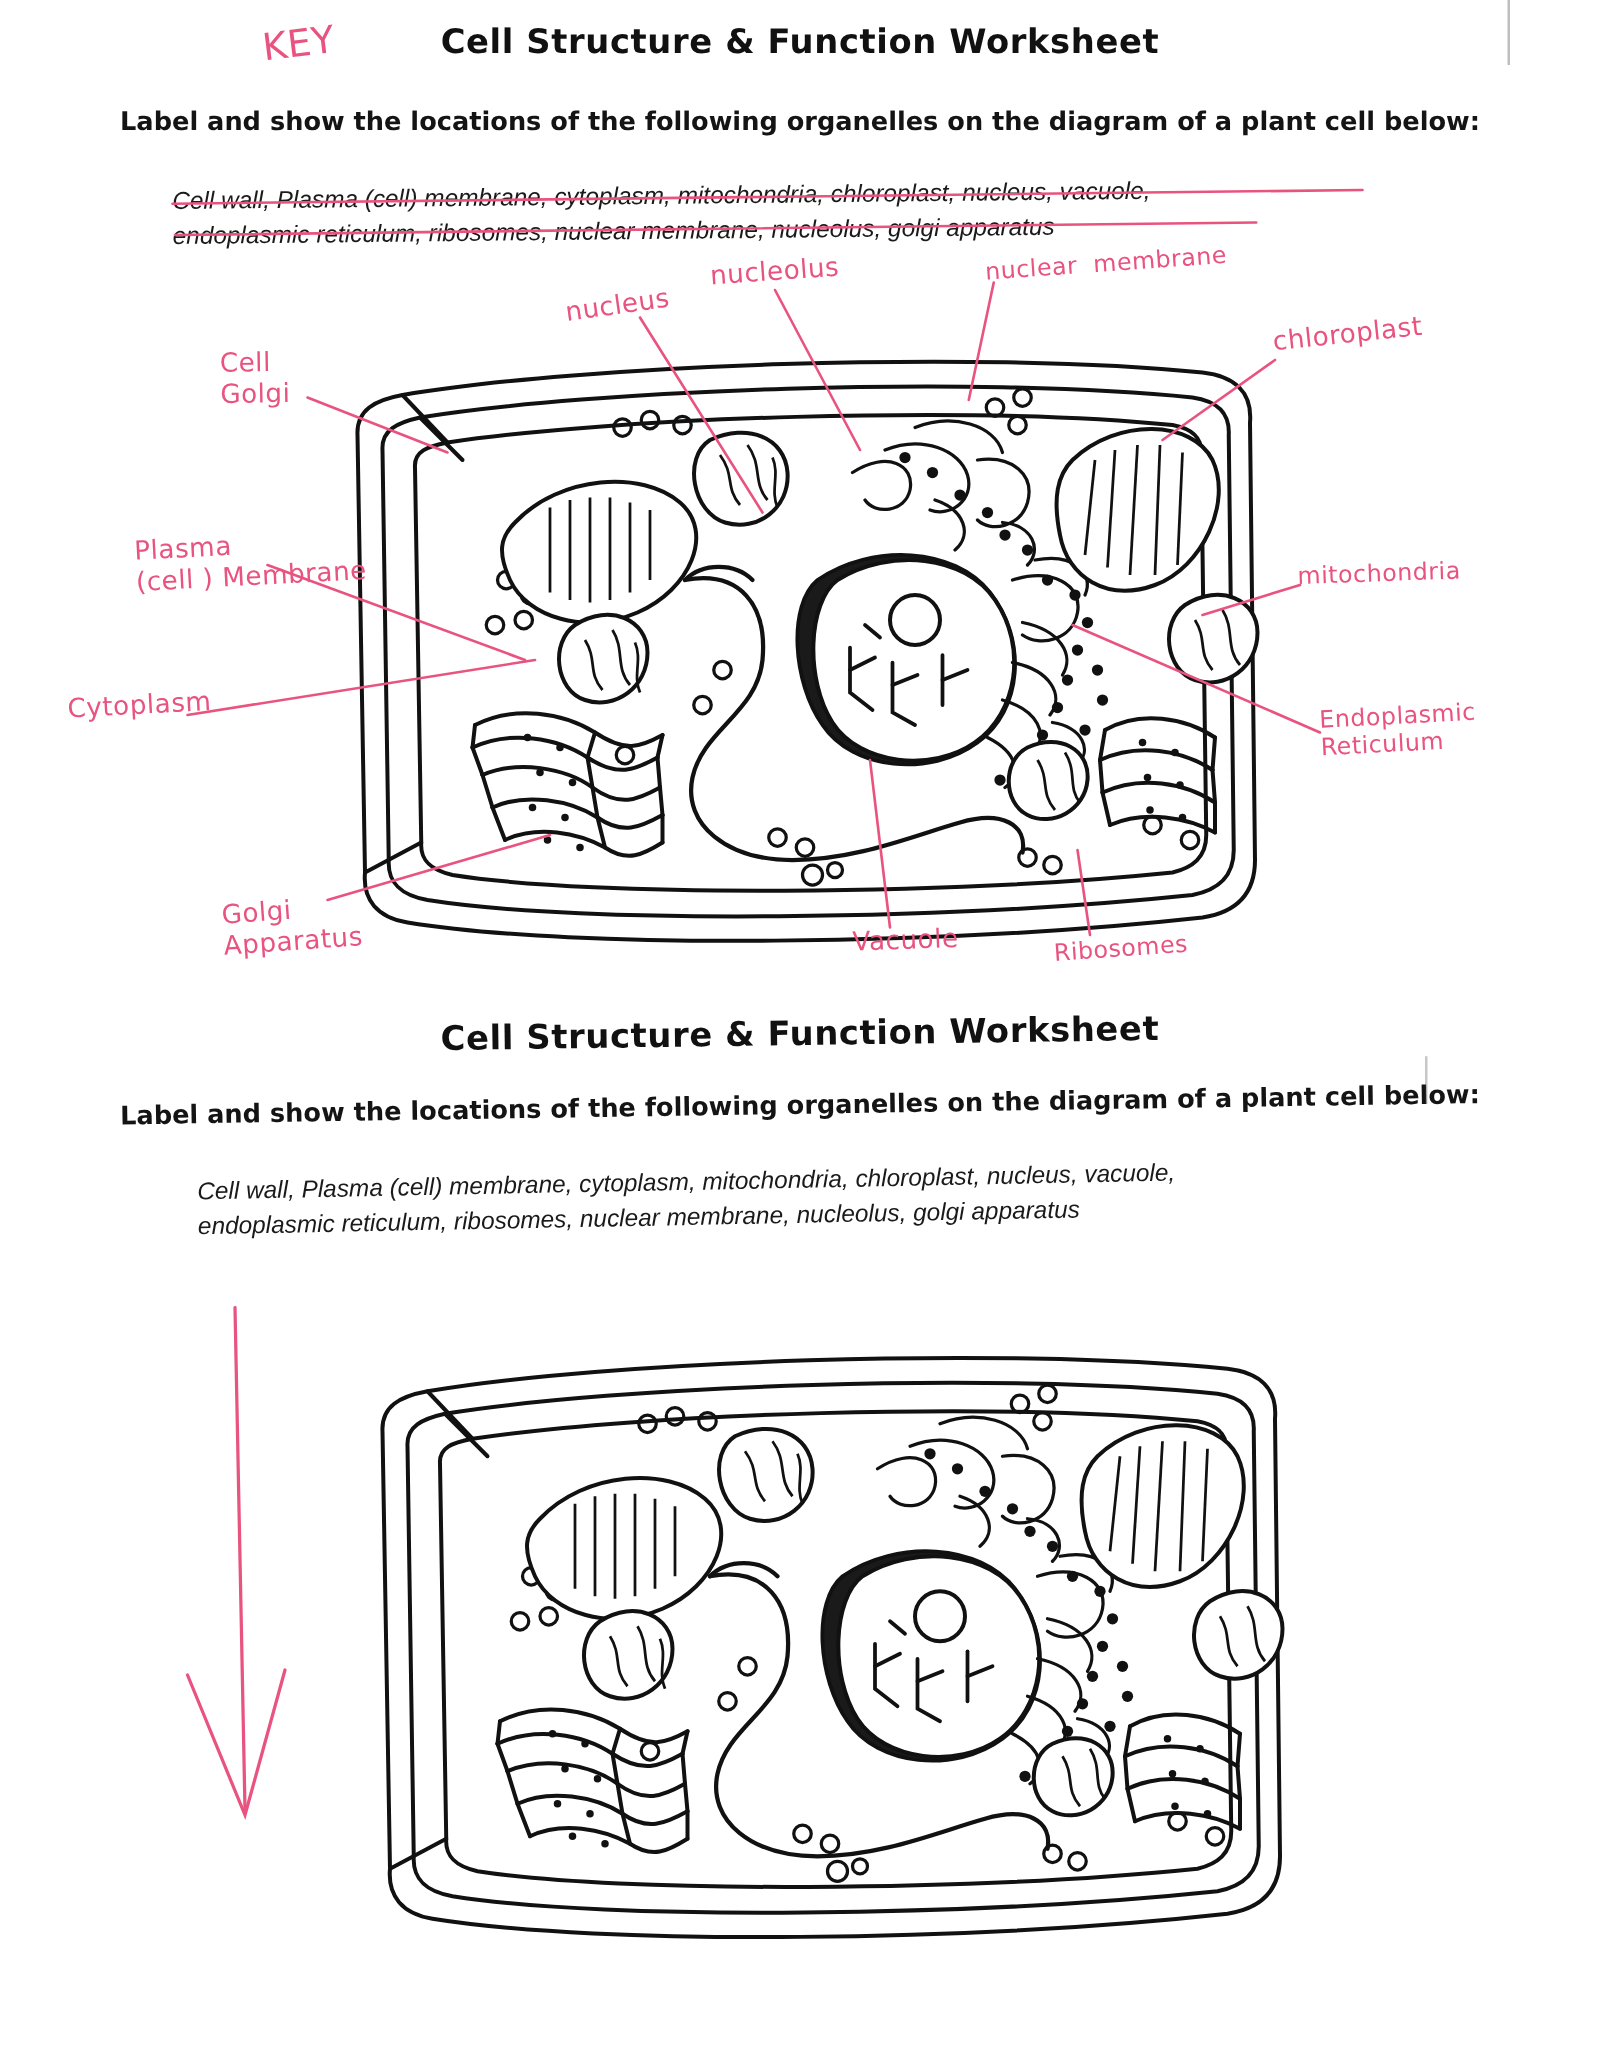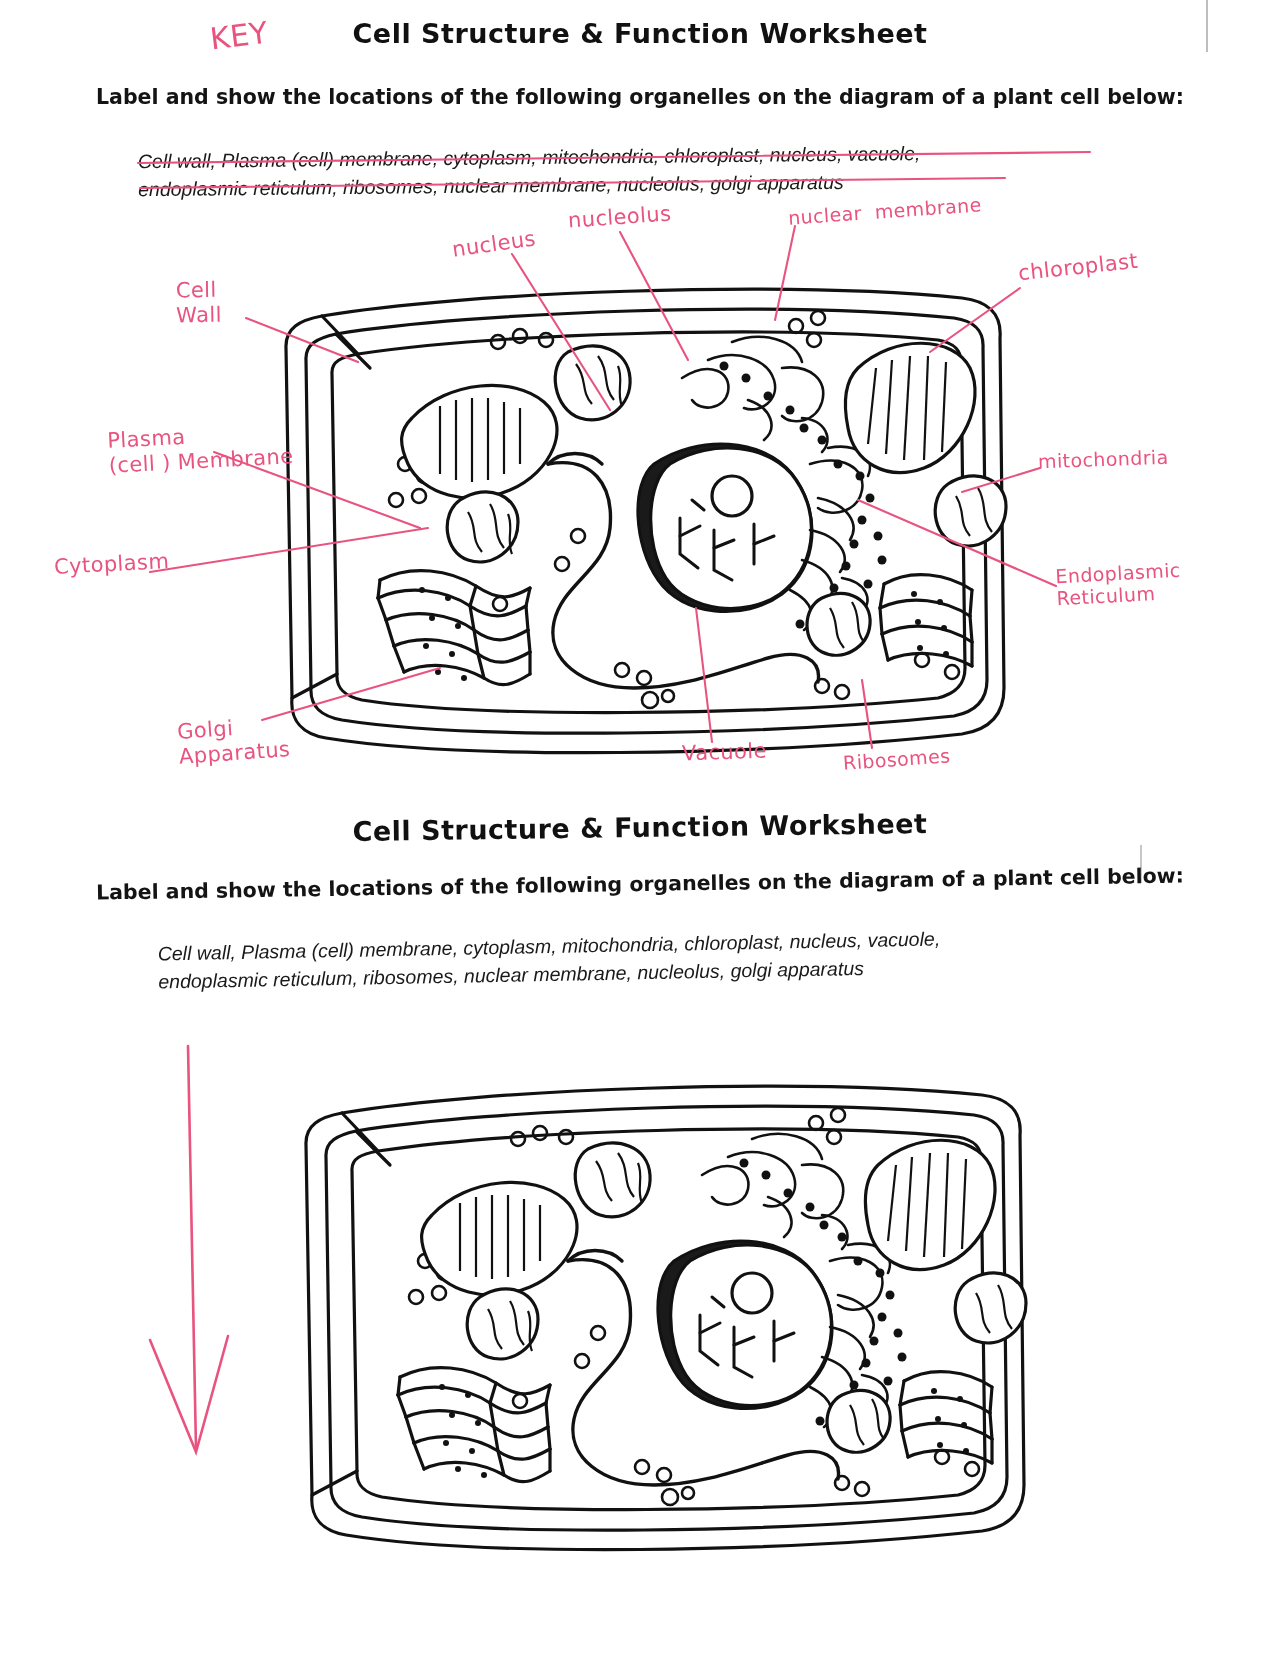--- a/index.html
+++ b/index.html
@@ -473,21 +473,21 @@
     </svg>
   </div>
 
   <div class="hand" style="left:210px; top:18px; font-size:30px; transform:rotate(-7deg);">KEY</div>
 
   <div class="hand" style="left:452px; top:232px; transform:rotate(-8deg);">nucleus</div>
   <div class="hand" style="left:568px; top:205px; transform:rotate(-4deg);">nucleolus</div>
   <div class="hand small" style="left:788px; top:200px; transform:rotate(-4deg);">nuclear  membrane</div>
   <div class="hand" style="left:1018px; top:255px; transform:rotate(-6deg);">chloroplast</div>
   <div class="hand" style="left:176px; top:278px; transform:rotate(-1deg);">Cell
-Wall</div>
+Golgi</div>
   <div class="hand" style="left:108px; top:424px; transform:rotate(-3deg);">Plasma
 (cell ) Membrane</div>
   <div class="hand" style="left:54px; top:552px; transform:rotate(-3deg);">Cytoplasm</div>
   <div class="hand" style="left:178px; top:716px; transform:rotate(-4deg);">Golgi
 Apparatus</div>
   <div class="hand" style="left:682px; top:740px; transform:rotate(-2deg);">Vacuole</div>
   <div class="hand small" style="left:843px; top:748px; transform:rotate(-4deg);">Ribosomes</div>
   <div class="hand small" style="left:1038px; top:448px; transform:rotate(-2deg);">mitochondria</div>
   <div class="hand small" style="left:1056px; top:562px; transform:rotate(-3deg);">Endoplasmic
 Reticulum</div>

